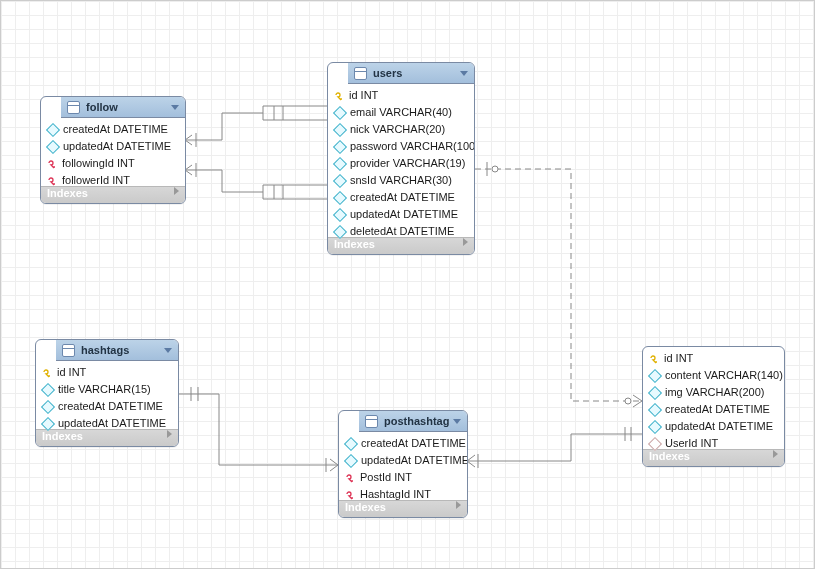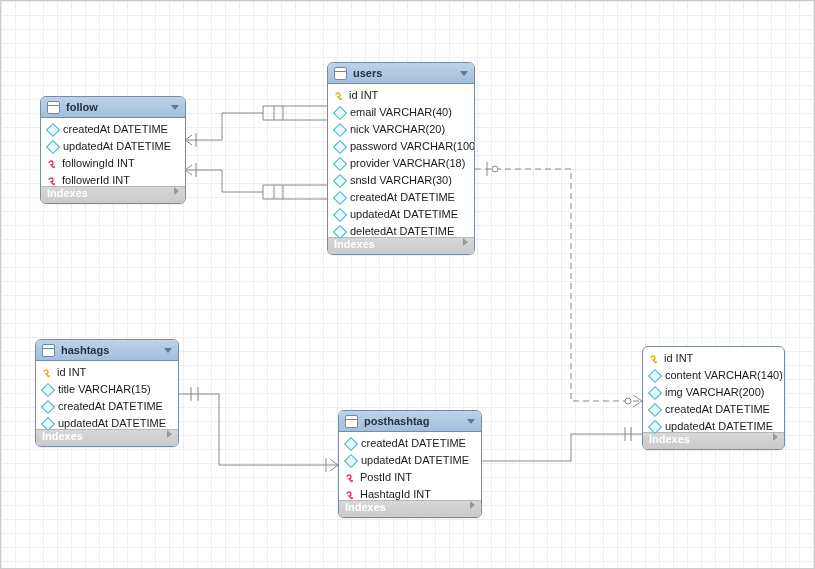--- a/index.html
+++ b/index.html
@@ -42,20 +42,21 @@
   }
   .entity .header {
     display: flex;
     align-items: center;
     background: linear-gradient(to bottom,#bcd3e8,#a3bfdc);
     border-bottom: 1px solid #7a8aa3;
     height: 20px;
     padding: 0 6px;
     font-weight: bold;
     color: #234;
+    margin-left: 20px;
   }
   .entity .header .table-icon {
     width: 11px; height: 11px;
     background: #fff;
     border: 1px solid #6c88ad;
     margin-right: 6px;
     border-radius: 2px;
     position: relative;
   }
   .entity .header .table-icon::after {
@@ -223,21 +224,21 @@
     <div class="col-row">
           <span class="col-icon ico-attr"></span>
           <span>nick VARCHAR(20)</span>
         </div>
     <div class="col-row">
           <span class="col-icon ico-attr"></span>
           <span>password VARCHAR(100)</span>
         </div>
     <div class="col-row">
           <span class="col-icon ico-attr"></span>
-          <span>provider VARCHAR(18)</span>
+          <span>provider VARCHAR(19)</span>
         </div>
     <div class="col-row">
           <span class="col-icon ico-attr"></span>
           <span>snsId VARCHAR(30)</span>
         </div>
     <div class="col-row">
           <span class="col-icon ico-attr"></span>
           <span>createdAt DATETIME</span>
         </div>
     <div class="col-row">
@@ -282,21 +283,21 @@
           <span class="col-icon ico-attr"></span>
           <span>updatedAt DATETIME</span>
         </div>
   </div>
   <div class="footer">
     <span>Indexes</span>
     <span class="expand"></span>
   </div>
 </div>
 
-<div class="entity" style="left:337px;top:409px;width:144px">
+<div class="entity" style="left:337px;top:409px;width:130px">
   <div class="header">
     <span class="table-icon"></span>
     <span>posthashtag</span>
     <span class="collapse"></span>
   </div>
   <div class="body">
     <div class="col-row">
           <span class="col-icon ico-attr"></span>
           <span>createdAt DATETIME</span>
         </div>
@@ -346,20 +347,24 @@
           <span>img VARCHAR(200)</span>
         </div>
     <div class="col-row">
           <span class="col-icon ico-attr"></span>
           <span>createdAt DATETIME</span>
         </div>
     <div class="col-row">
           <span class="col-icon ico-attr"></span>
           <span>updatedAt DATETIME</span>
         </div>
+    <div class="col-row">
+          <span class="col-icon ico-attr-hollow"></span>
+          <span>UserId INT</span>
+        </div>
   </div>
   <div class="footer">
     <span>Indexes</span>
     <span class="expand"></span>
   </div>
 </div>
 
 </div>
 
 </body></html>

